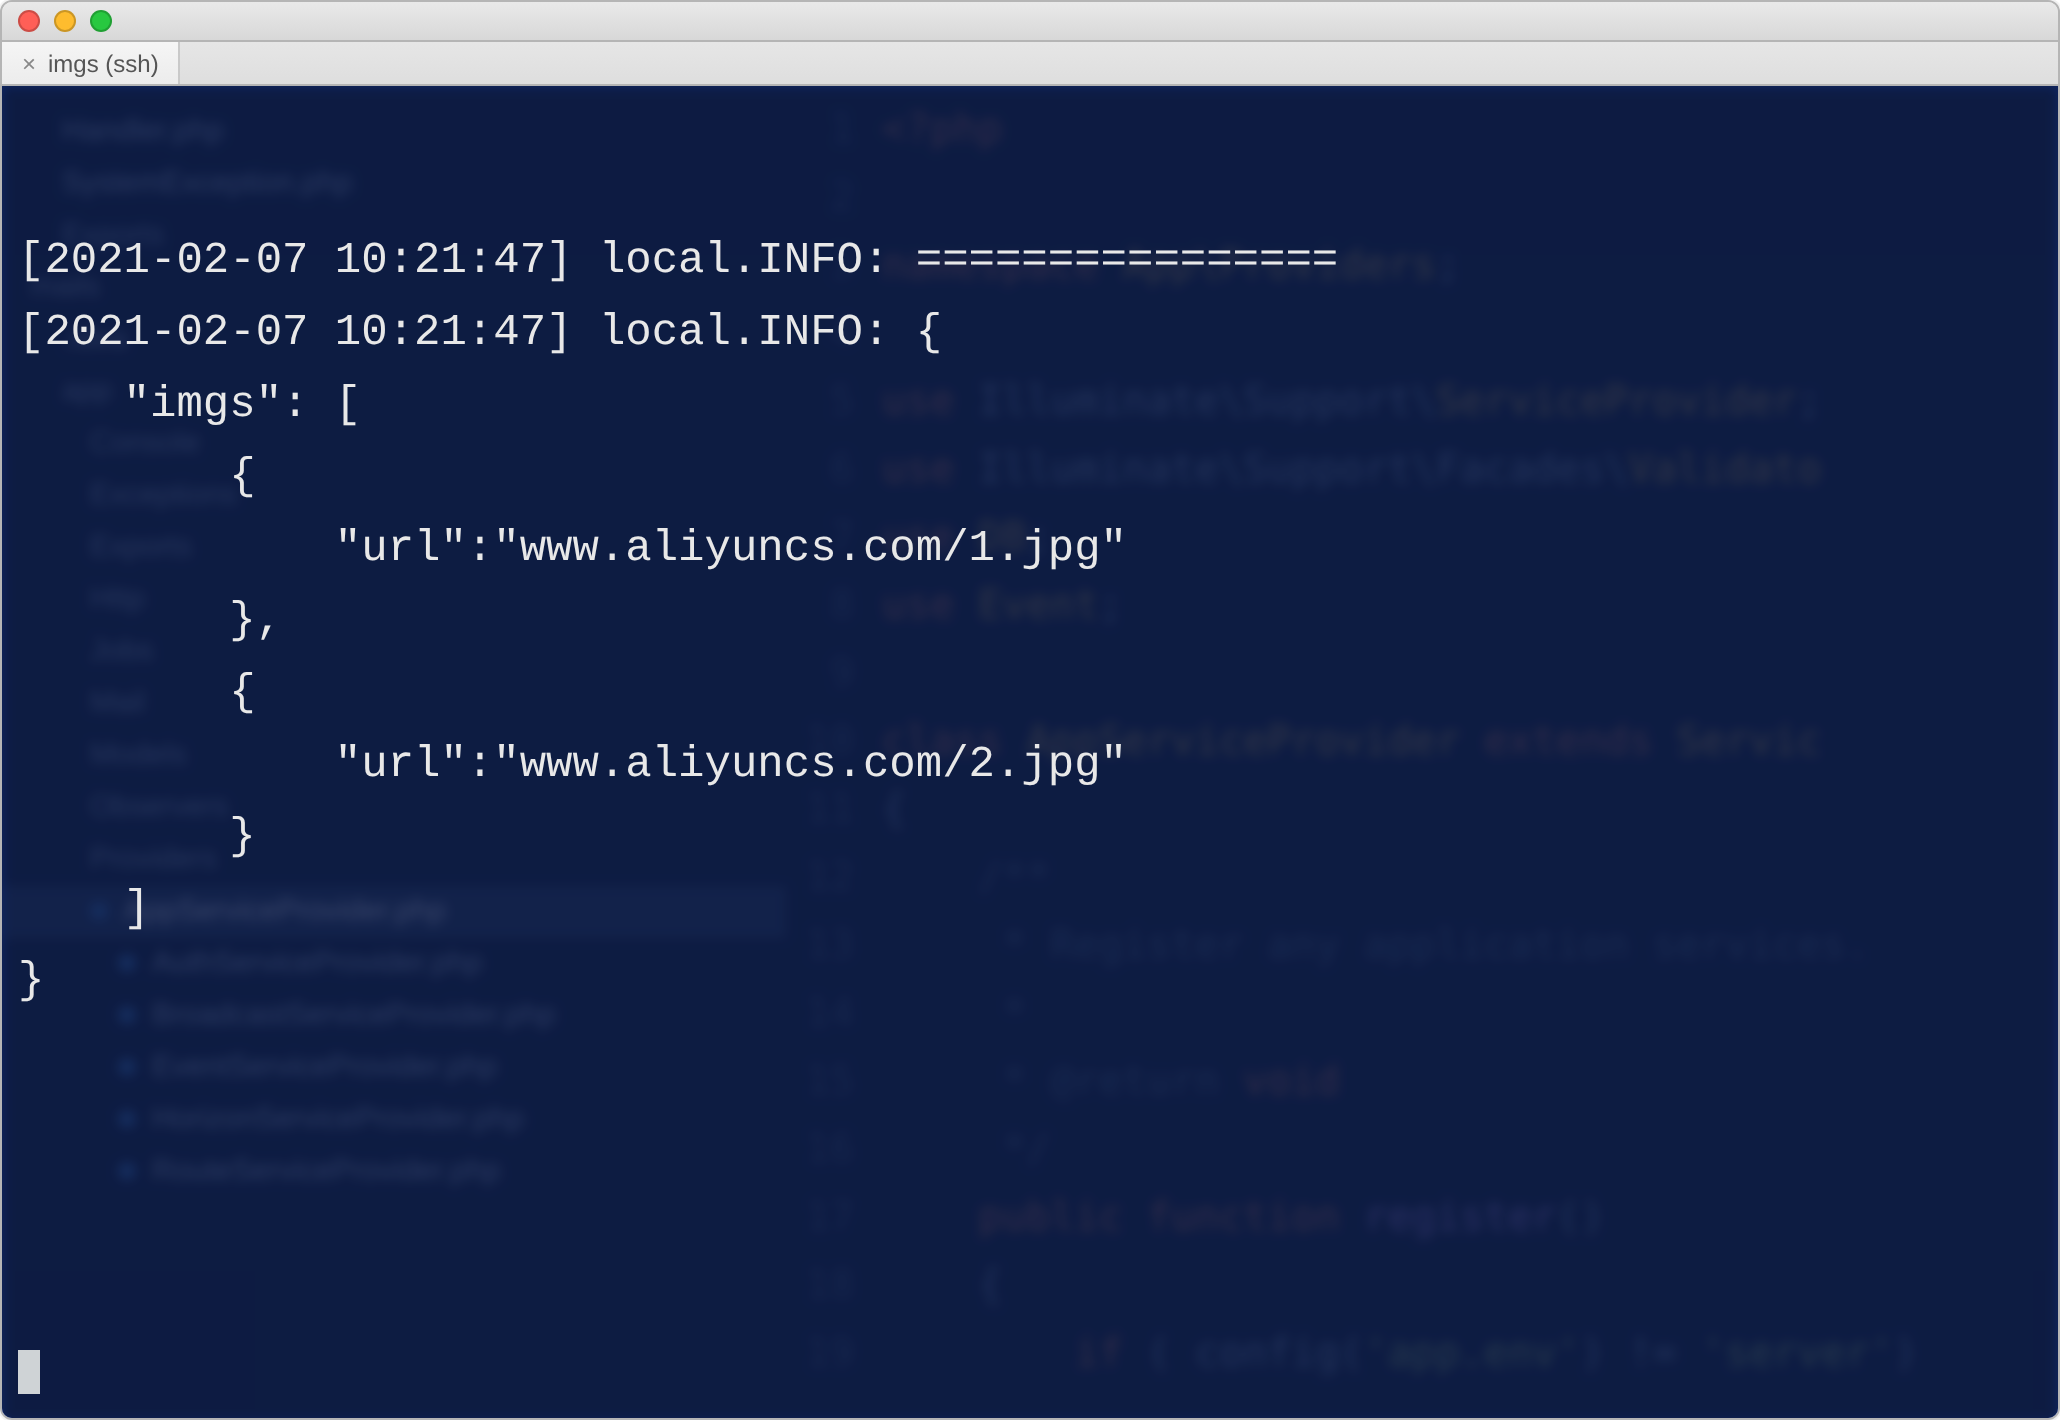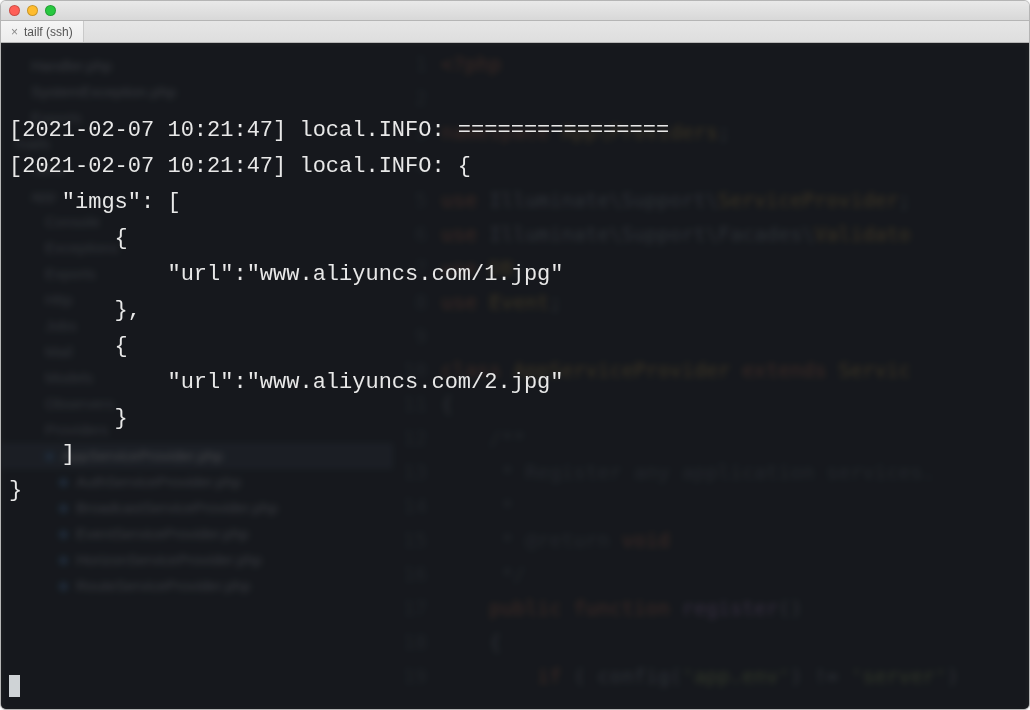--- a/index.html
+++ b/index.html
@@ -34,21 +34,21 @@
     display:flex; align-items:center; gap:6px;
     padding:0 10px;
     border-right:1px solid #c9c9c9;
     background:linear-gradient(#f5f5f5,#ececec);
   }
   .tab .close { font-size:12px; color:#888; }
   .content {
     position: relative;
     width: 100%;
     height: calc(710px - 20px - 22px);
-    background: #404040;
+    background: #1d4ed8;
     overflow: hidden;
   }
   
   .bg-editor {
     position: absolute; inset: 0;
     filter: blur(3px);
     opacity: .45;
     background: #121820;
   }
   .bg-cols { display:flex; height:100%; }
@@ -115,21 +115,21 @@
   <div class="titlebar">
     <div class="traffic">
       <div class="dot red"></div>
       <div class="dot yellow"></div>
       <div class="dot green"></div>
     </div>
   </div>
   <div class="tabbar">
     <div class="tab">
       <span class="close">×</span>
-      <span>tailf (ssh)</span>
+      <span>imgs (ssh)</span>
     </div>
   </div>
 
   <div class="content">
 
     <div class="bg-editor">
       <div class="bg-cols">
         <div class="sidebar" id="sidebar">
             <div class="item indent1"><span>Handler.php</span></div>
             <div class="item indent1"><span>SystemException.php</span></div>

